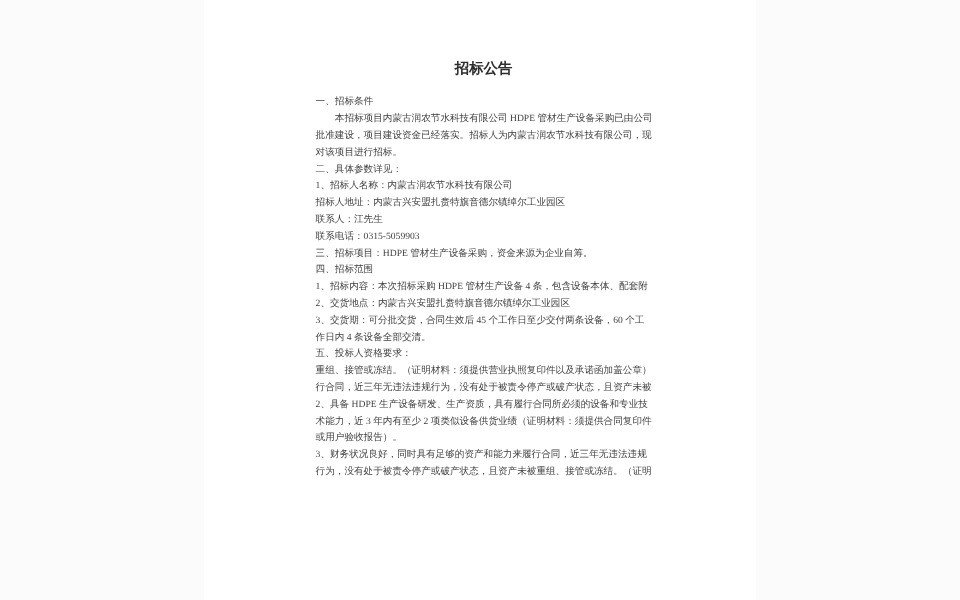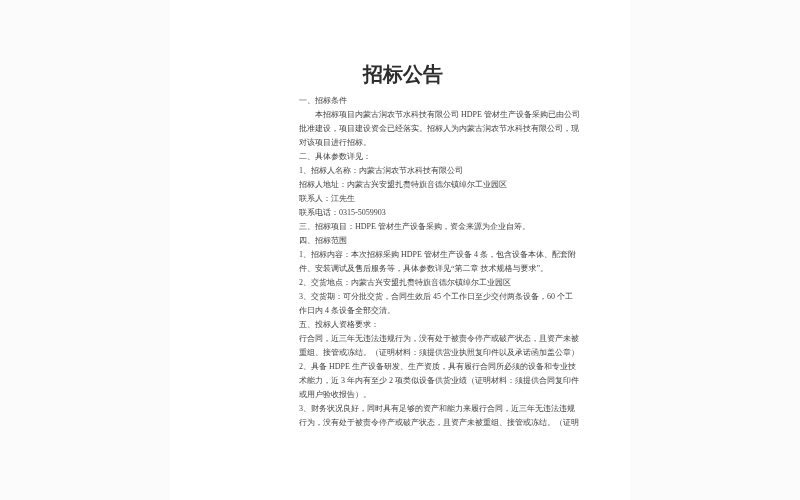--- a/index.html
+++ b/index.html
@@ -15,36 +15,35 @@
     position: absolute;
     left: 170px;
     top: 0;
     width: 460px;
     height: 500px;
     background: #ffffff;
   }
   .doc-title {
     position: absolute;
     left: 258px;
-    top: 65px;
+    top: 48px;
     width: 290px;
     height: 18px;
     line-height: 18px;
     text-align: center;
-    font-size: 20px;
+    font-size: 12px;
     font-weight: bold;
     color: #2d2d2d;
     letter-spacing: 0;
   }
   .text-block {
     position: absolute;
     left: 263px;
-    top: 94px;
+    top: 78px;
     width: 296px;
-    margin-left: 36px;
   }
   .line {
     height: 14px;
     line-height: 14px;
     font-size: 8px;
     color: #3f3f3f;
     white-space: pre;
     overflow: visible;
   }
 </style>
@@ -62,26 +61,25 @@
     <div class="line">批准建设，项目建设资金已经落实。招标人为内蒙古润农节水科技有限公司，现</div>
     <div class="line">对该项目进行招标。</div>
     <div class="line">二、具体参数详见：</div>
     <div class="line">1、招标人名称：内蒙古润农节水科技有限公司</div>
     <div class="line">招标人地址：内蒙古兴安盟扎赉特旗音德尔镇绰尔工业园区</div>
     <div class="line">联系人：江先生</div>
     <div class="line">联系电话：0315-5059903</div>
     <div class="line">三、招标项目：HDPE 管材生产设备采购，资金来源为企业自筹。</div>
     <div class="line">四、招标范围</div>
     <div class="line">1、招标内容：本次招标采购 HDPE 管材生产设备 4 条，包含设备本体、配套附</div>
-    <div class="line">件、安装调试及售后服务等，具体参数详见“第二章 技术规格与要求”。</div>
     <div class="line">2、交货地点：内蒙古兴安盟扎赉特旗音德尔镇绰尔工业园区</div>
     <div class="line">3、交货期：可分批交货，合同生效后 45 个工作日至少交付两条设备，60 个工</div>
     <div class="line">作日内 4 条设备全部交清。</div>
     <div class="line">五、投标人资格要求：</div>
+    <div class="line">重组、接管或冻结。（证明材料：须提供营业执照复印件以及承诺函加盖公章）</div>
     <div class="line">行合同，近三年无违法违规行为，没有处于被责令停产或破产状态，且资产未被</div>
-    <div class="line">重组、接管或冻结。（证明材料：须提供营业执照复印件以及承诺函加盖公章）</div>
     <div class="line">2、具备 HDPE 生产设备研发、生产资质，具有履行合同所必须的设备和专业技</div>
     <div class="line">术能力，近 3 年内有至少 2 项类似设备供货业绩（证明材料：须提供合同复印件</div>
     <div class="line">或用户验收报告）。</div>
     <div class="line">3、财务状况良好，同时具有足够的资产和能力来履行合同，近三年无违法违规</div>
     <div class="line">行为，没有处于被责令停产或破产状态，且资产未被重组、接管或冻结。（证明</div>
   </div>
 </div>
 
 </body></html>

